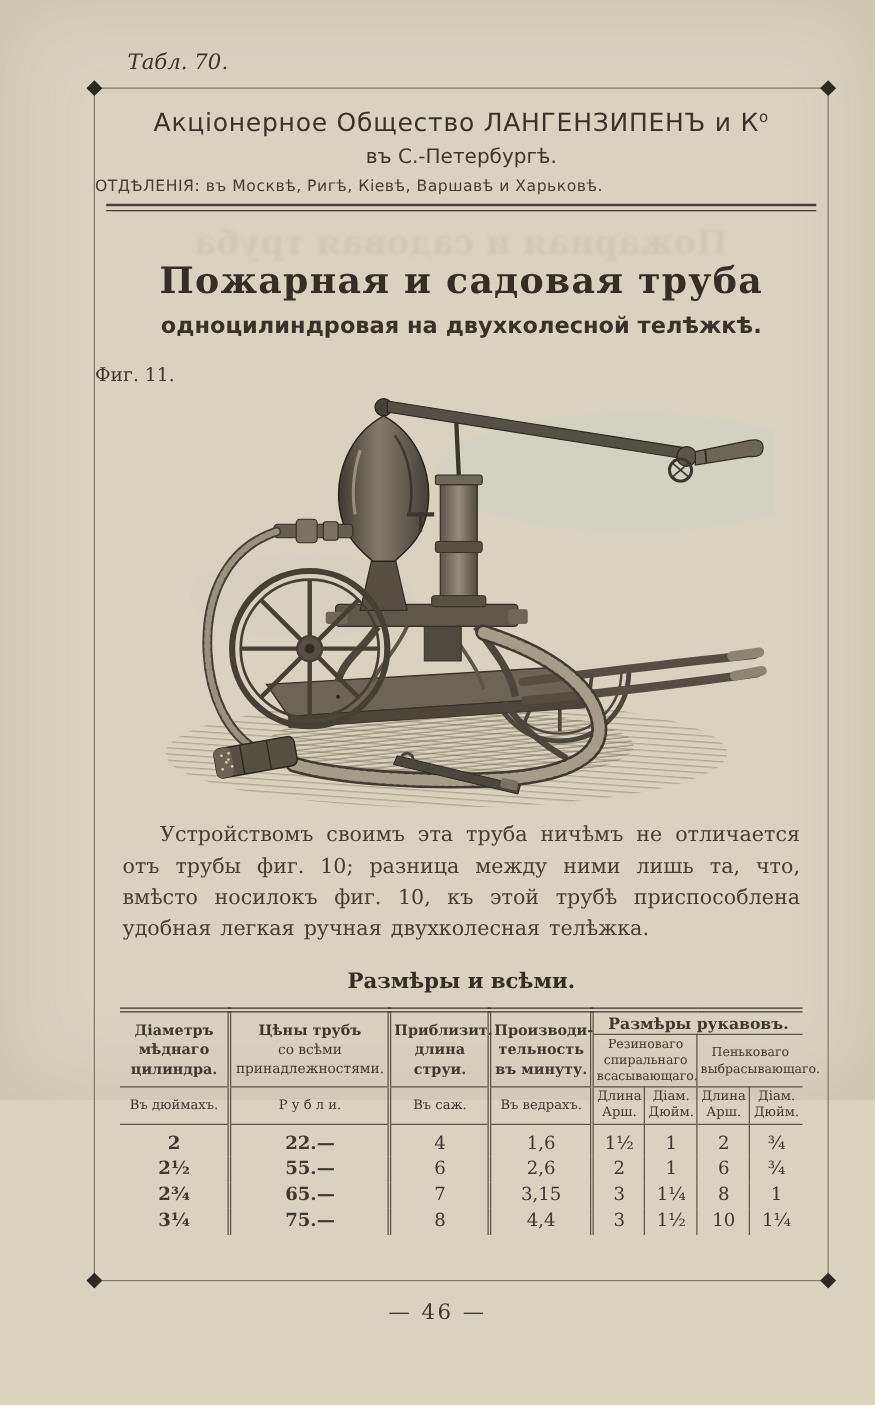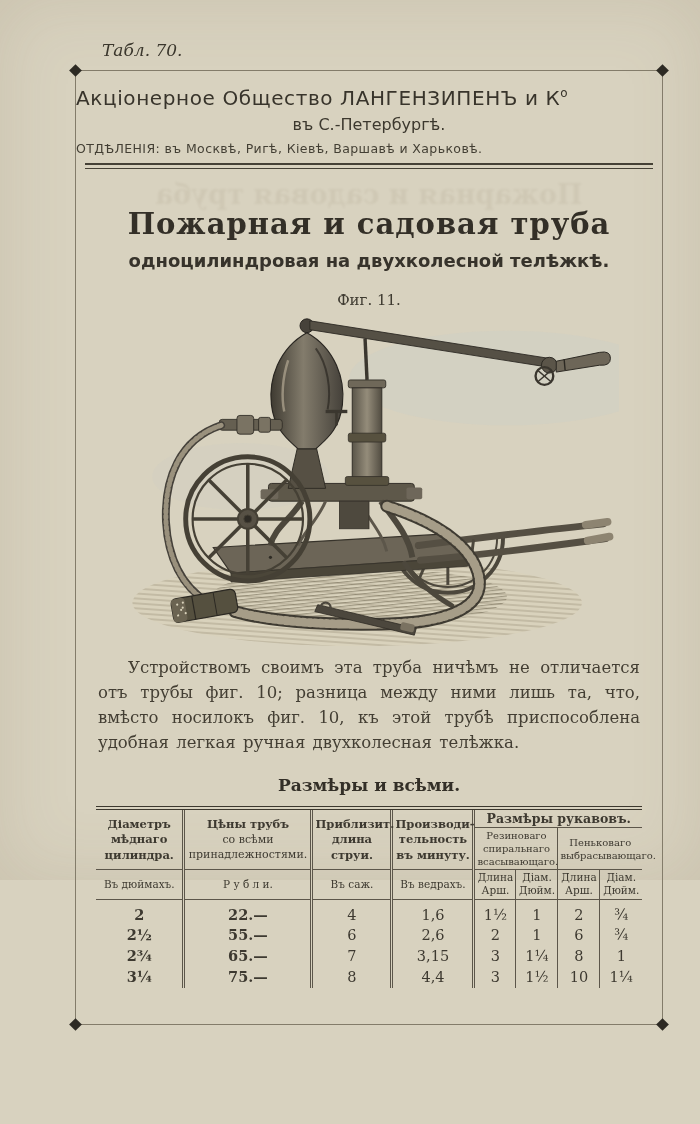--- a/index.html
+++ b/index.html
@@ -16,37 +16,37 @@
     color:#3e3a30;
   }
   
   .plate-label{position:absolute;left:102px;top:40px;font-style:italic;font-size:17px;color:#3a362c;}
   
   .frame{position:absolute;left:75px;top:70px;width:586px;height:953px;border:1px solid #837c6a;}
   .diamond{position:absolute;width:9px;height:9px;background:#2d2a23;transform:rotate(45deg);}
   .d-tl{left:-5px;top:-5px;}.d-tr{right:-5px;top:-5px;}.d-bl{left:-5px;bottom:-5px;}.d-br{right:-5px;bottom:-5px;}
 
   
-  .company{margin-top:15px;font-family:"DejaVu Sans",sans-serif;font-size:20px;letter-spacing:.6px;color:#38342b;}
+  .company{margin-top:15px;text-align:center;font-family:"DejaVu Sans",sans-serif;font-size:20px;letter-spacing:.6px;color:#38342b;}
   .company sup{font-size:12px;}
   .city{margin-top:5px;text-align:center;font-family:"DejaVu Sans",sans-serif;font-size:16px;color:#3c382e;}
   .branches{margin-top:7px;font-family:"DejaVu Sans",sans-serif;font-size:12.5px;letter-spacing:.4px;color:#433f34;}
   .header-rule{margin:7px auto 0;width:568px;height:3px;border-top:2px solid #454136;border-bottom:1px solid #454136;}
 
   
   .ghost{position:absolute;left:0;top:108px;width:586px;text-align:center;
     transform:scaleX(-1);opacity:.08;filter:blur(1.2px);
     font-family:"DejaVu Serif",serif;font-weight:bold;font-size:27px;color:#6d5c3e;pointer-events:none;}
 
   
   .title{margin:38px 0 0;text-align:center;font-family:"DejaVu Serif",serif;font-weight:bold;
          font-size:29px;letter-spacing:1px;color:#332f27;}
   .subtitle{margin:9px 0 0;text-align:center;font-family:"DejaVu Sans",sans-serif;font-weight:bold;
          font-size:18px;color:#37332b;}
-  .fig-caption{margin-top:20px;text-align:center;font-size:15px;color:#3e3a30;}
+  .fig-caption{margin-top:20px;text-align:left;font-size:15px;color:#3e3a30;}
 
   .illustration{display:block;margin:0 auto;}
 
   .description{width:542px;margin:6px auto 0;font-size:16.5px;line-height:1.52;text-align:justify;
     text-indent:30px;color:#433e33;word-spacing:2px;}
 
   .table-title{margin:20px 0 0;text-align:center;font-weight:bold;font-size:17px;color:#332f27;}
 
   table.prices{margin:11px auto 0;border-collapse:collapse;table-layout:fixed;width:546px;
     border-top:4px double #3c382e;}
@@ -316,13 +316,14 @@
         <td class="val sep-d">3</td>
         <td class="val sep-s">1½</td>
         <td class="val sep-s">10</td>
         <td class="val sep-s">1¼</td>
       </tr>
     </tbody>
       </table>
 
   </div>
 
+  <div class="page-number">— 46 —</div>
 </div>
 
 </body></html>

